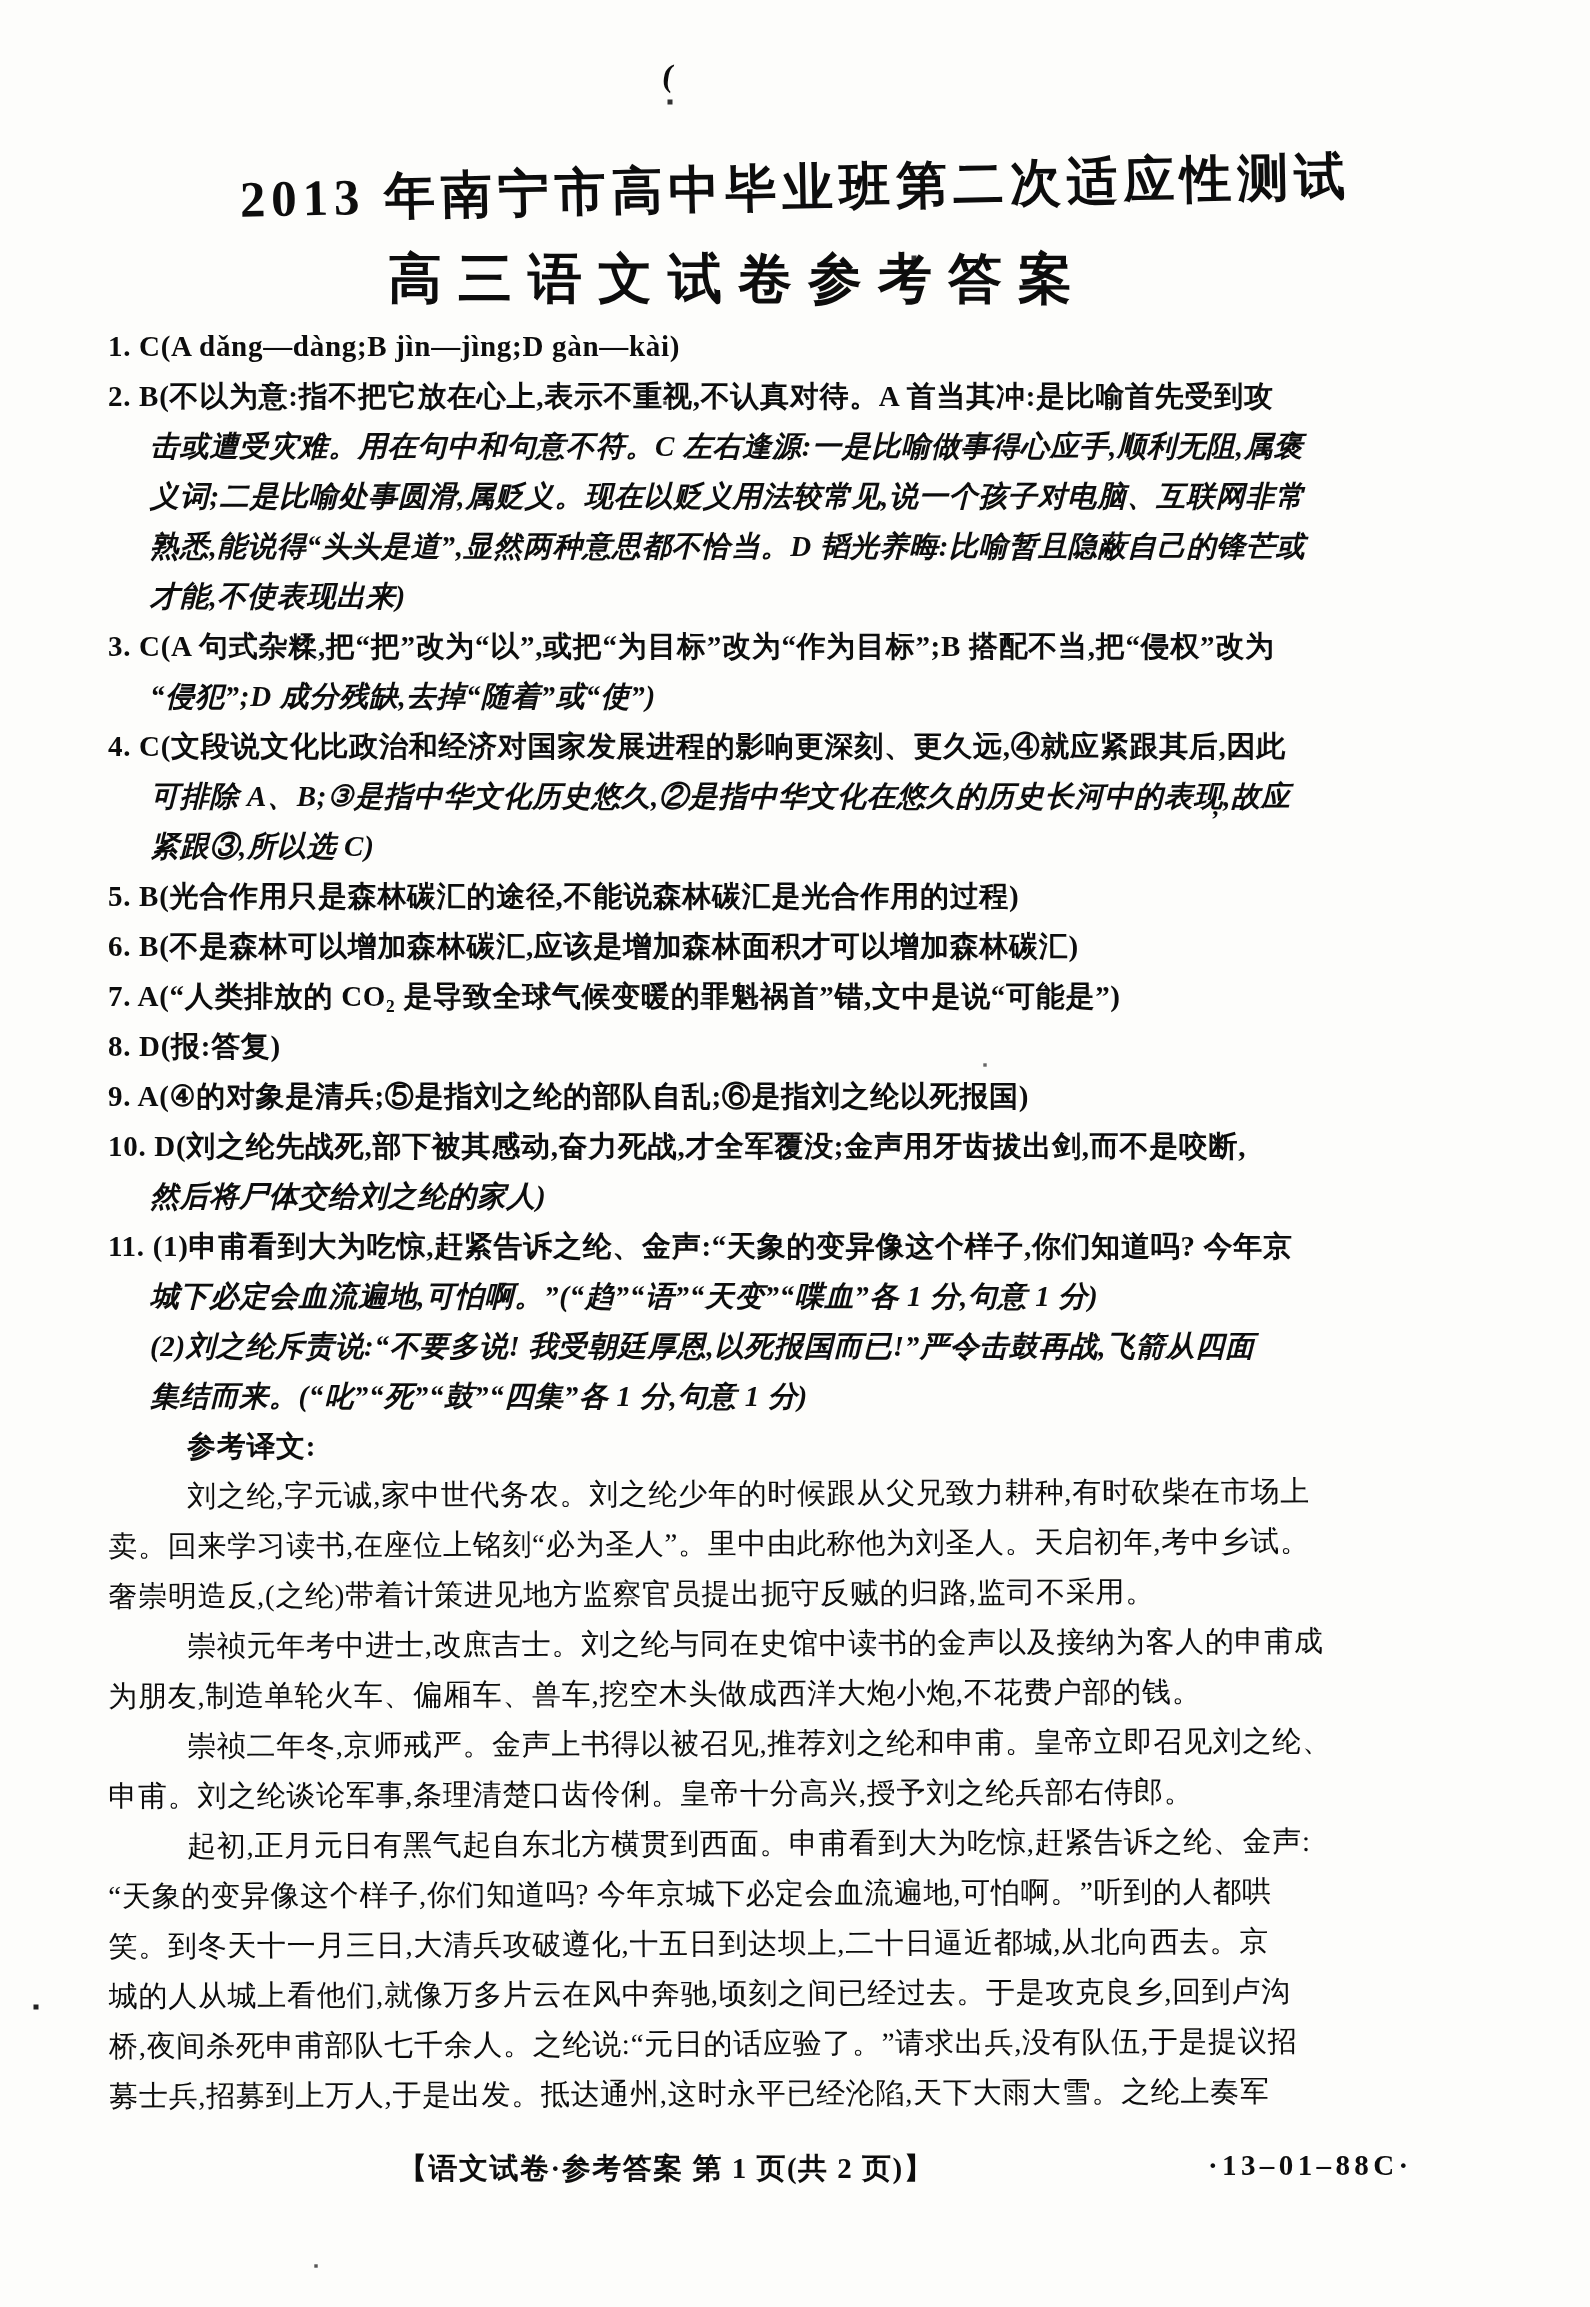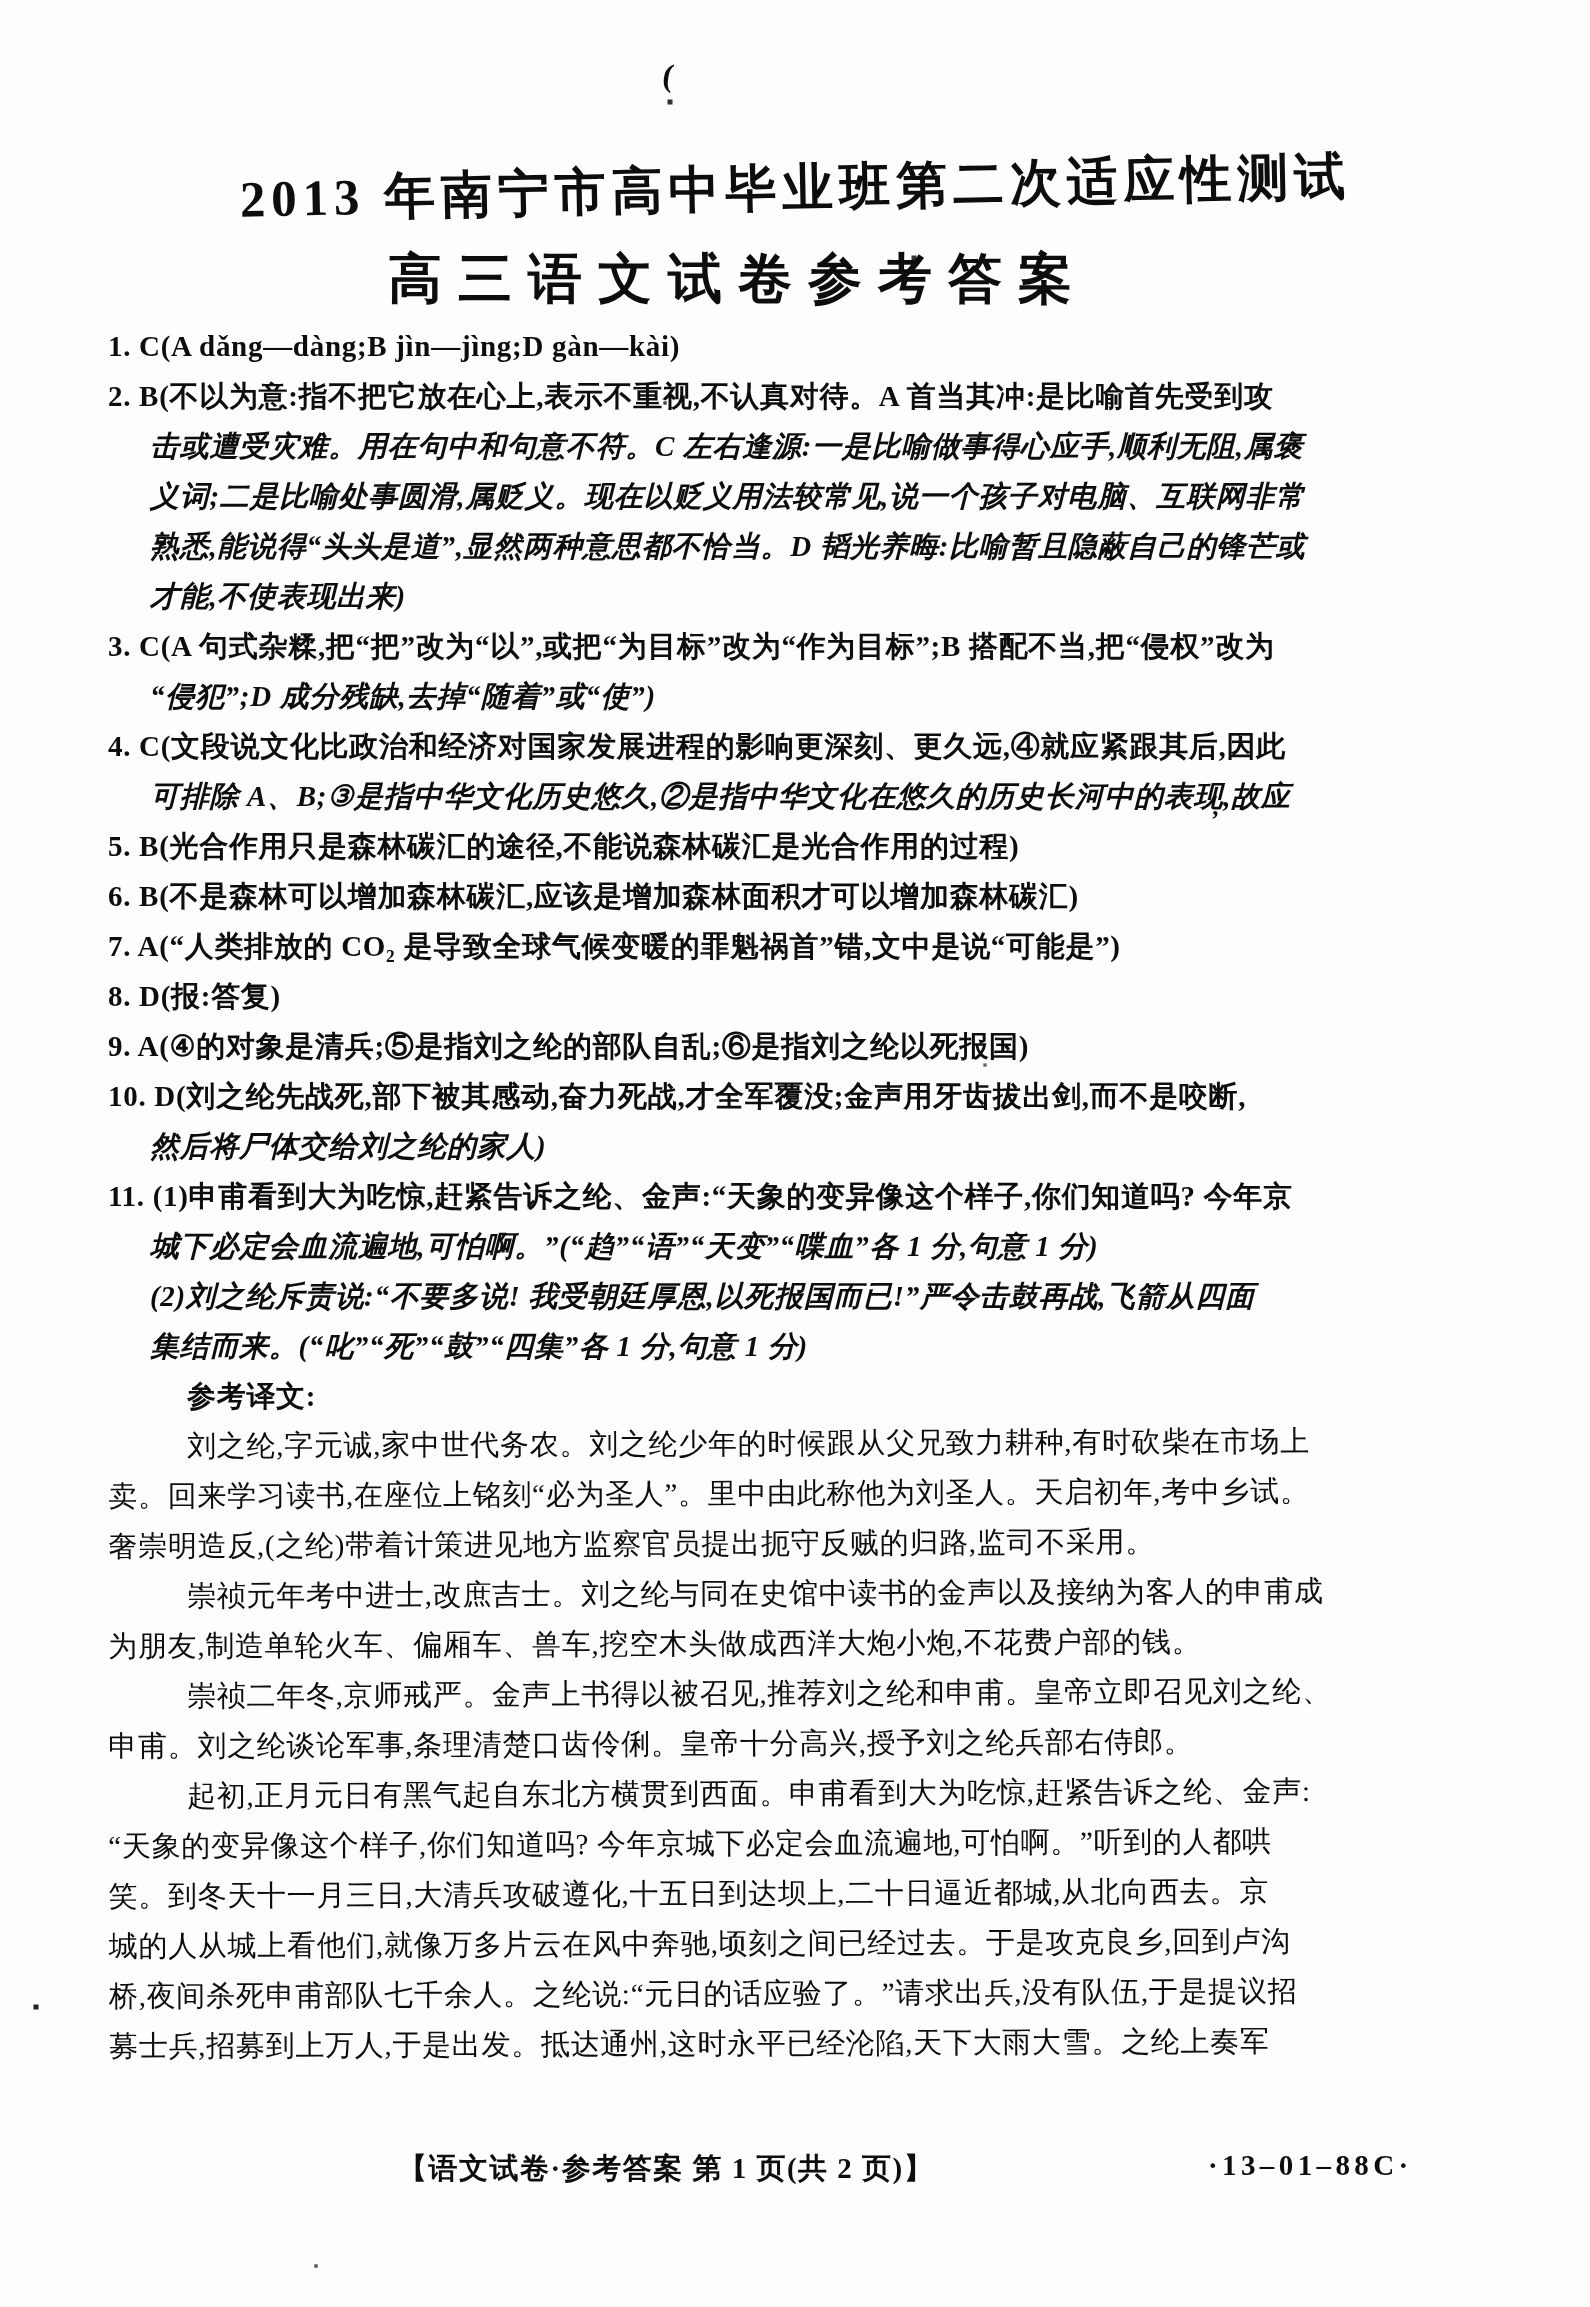--- a/index.html
+++ b/index.html
@@ -87,20 +87,21 @@
         <div class="line cont">熟悉,能说得“头头是道”,显然两种意思都不恰当。D 韬光养晦:比喻暂且隐蔽自己的锋芒或</div>
         <div class="line cont">才能,不使表现出来)</div>
       </div>
       <div class="block answer">
         <div class="line first">3. C(A 句式杂糅,把“把”改为“以”,或把“为目标”改为“作为目标”;B 搭配不当,把“侵权”改为</div>
         <div class="line cont">“侵犯”;D 成分残缺,去掉“随着”或“使”)</div>
       </div>
       <div class="block answer">
         <div class="line first">4. C(文段说文化比政治和经济对国家发展进程的影响更深刻、更久远,④就应紧跟其后,因此</div>
         <div class="line cont">可排除 A、B;③是指中华文化历史悠久,②是指中华文化在悠久的历史长河中的表现,故应</div>
+        <div class="line cont">紧跟③,所以选 C)</div>
       </div>
       <div class="block answer">
         <div class="line first">5. B(光合作用只是森林碳汇的途径,不能说森林碳汇是光合作用的过程)</div>
       </div>
       <div class="block answer">
         <div class="line first">6. B(不是森林可以增加森林碳汇,应该是增加森林面积才可以增加森林碳汇)</div>
       </div>
       <div class="block answer">
         <div class="line first">7. A(“人类排放的 CO₂ 是导致全球气候变暖的罪魁祸首”错,文中是说“可能是”)</div>
       </div>

